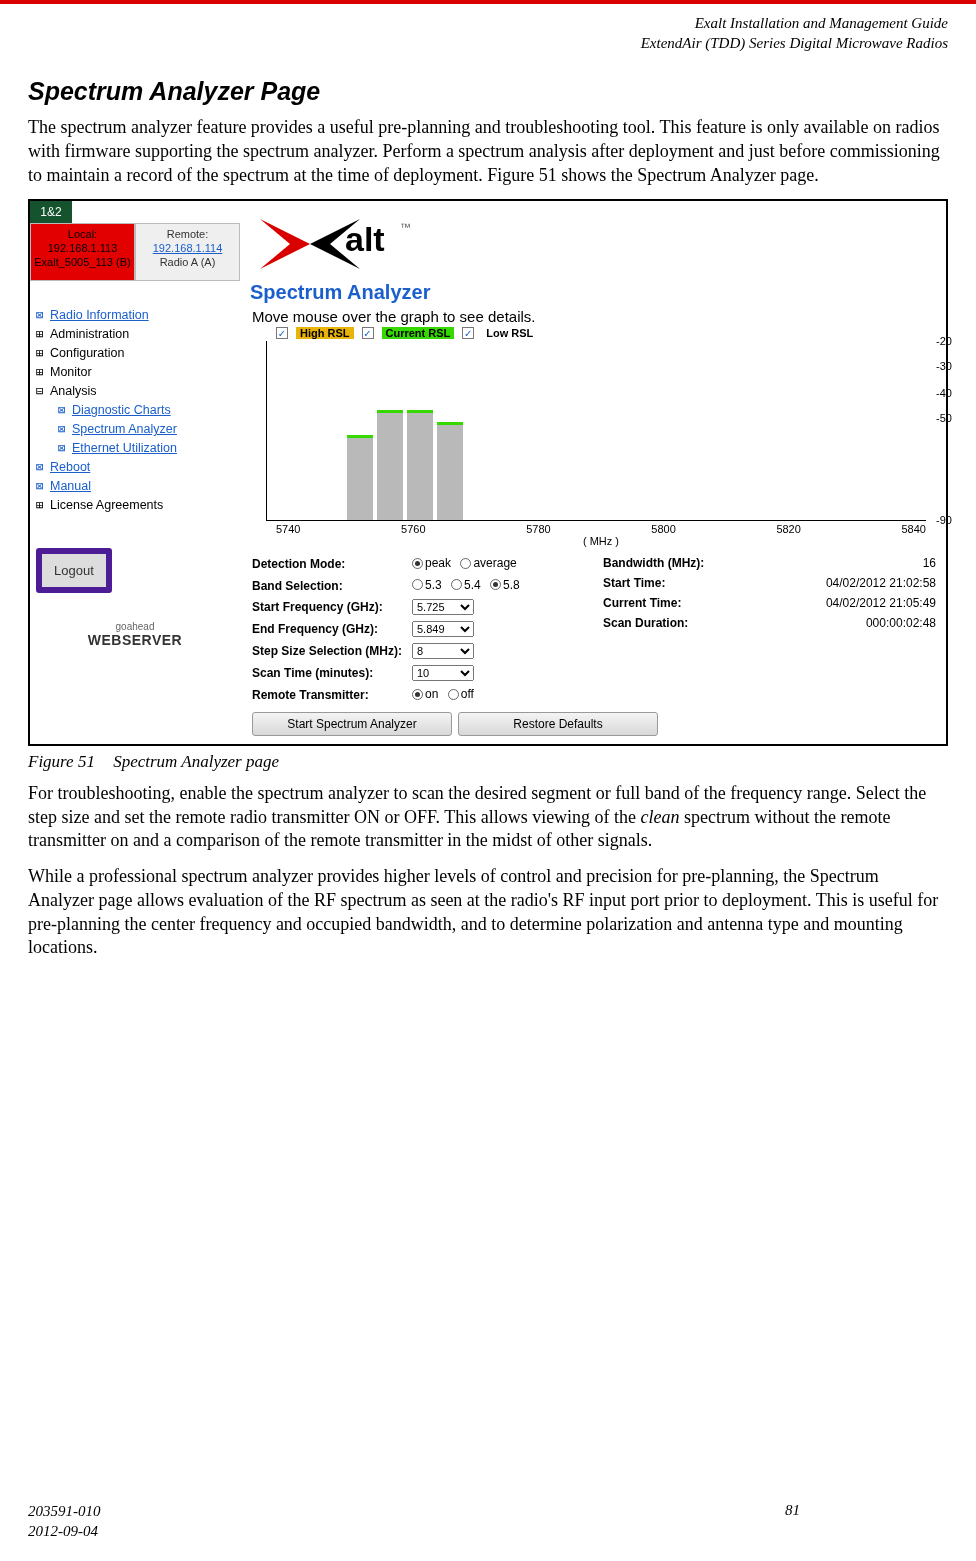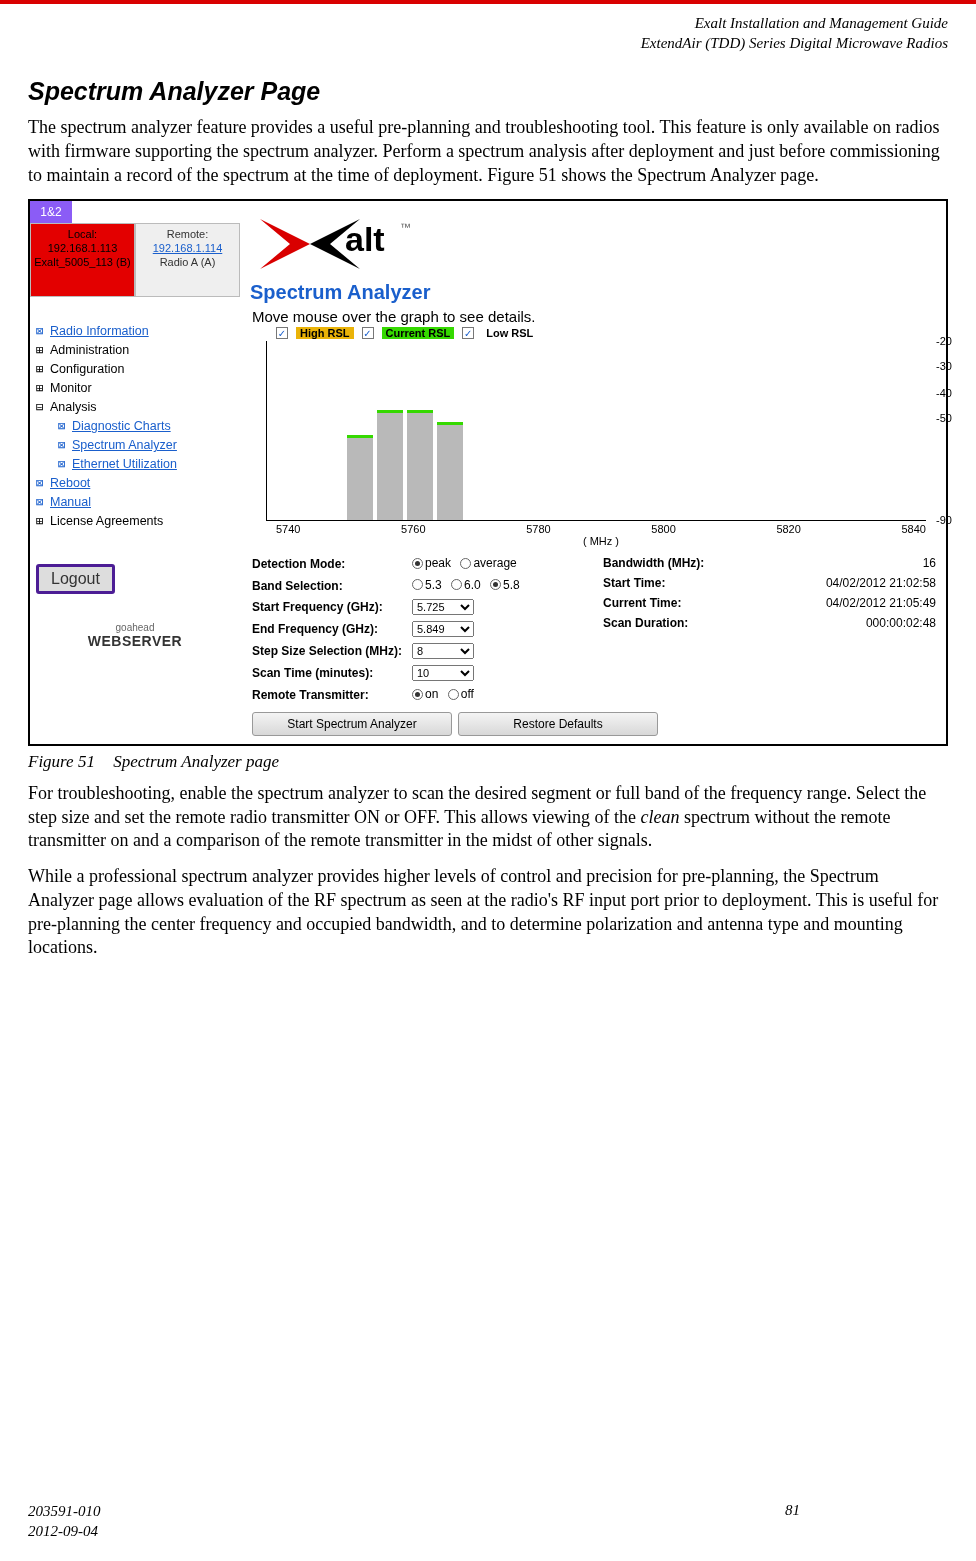--- a/index.html
+++ b/index.html
@@ -8,35 +8,35 @@
   .hdr { text-align: right; padding: 4px 28px 14px 0; font-style: italic; font-size: 15px; line-height: 1.3; }
   .content { padding: 0 28px; }
   h1.section { font-weight: bold; font-style: italic; font-size: 25px; margin: 10px 0 10px 0; font-family: Verdana, Arial, sans-serif; }
   p.body { font-size: 18px; line-height: 1.32; margin-bottom: 12px; }
 
   
   .shot { width: 920px; border: 2px solid #000; margin: 6px 0; background: #fff; position: relative; font-family: Arial, Helvetica, sans-serif; font-size: 12px; color: #000; }
   .shot-top { display:flex; align-items:flex-start; }
   .side { width: 210px; }
   .tabs { display:flex; height:22px; }
-  .tab-red { flex:1; background:#8b5cf6; color:#fff; text-align:center; line-height:22px; font-size:12px; }
+  .tab-red { flex:1; background:#14532d; color:#fff; text-align:center; line-height:22px; font-size:12px; }
   .tab-empty { flex:4; }
-  .hosts { display:flex; height:74px; }
+  .hosts { display:flex; height:58px; }
   .host { flex:1; border:1px solid #bbb; text-align:center; font-size:11px; padding:4px 2px; line-height:1.25; }
   .host.local { background:#e30000; color:#000; }
   .host.remote { background:#efefef; color:#333; }
   .host.remote .ip { color:#1a5fcc; text-decoration:underline; }
   .nav { padding:24px 6px; font-size:12.5px; }
   .nav-item { padding:2px 0; }
   .nav-item.link { color:#1a5fcc; text-decoration:underline; }
   .nav-sub { padding-left:22px; }
   .nav-sub .nav-item { color:#1a5fcc; text-decoration:underline; }
   .nav-item .sym { display:inline-block; width:14px; font-family:monospace; }
   .logout-wrap { padding:10px 6px; }
-  .logout { background:#ddd; border:3px solid #4c1d95; border-radius:3px; padding:3px 12px; font-size:16px; cursor:pointer; color:#333; }
+  .logout { background:#ddd; border:6px solid #4c1d95; border-radius:3px; padding:9px 12px; font-size:13px; cursor:pointer; color:#333; }
   .ws-badge { margin:18px 6px; font-size:10px; text-align:center; color:#666; }
   .ws-badge b { color:#333; font-size:14px; letter-spacing:0.5px; }
 
   .main { flex:1; padding:4px 10px 6px 10px; }
   .logo-row { display:flex; align-items:center; gap:6px; padding:4px 0 2px 0;}
   .logo-svg { width:220px; height:70px; }
   .sa-title { color:#1a5fcc; font-weight:bold; font-size:20px; font-family:Arial, sans-serif; }
 
   .hint { font-size:15px; margin:4px 0 2px 2px; }
   .legend-row { margin-left:26px; display:flex; gap:8px; align-items:center; font-size:11px; }
@@ -193,21 +193,21 @@
             </div>
             <div class="prow">
                 <span class="lbl">Band Selection:</span>
               <span class="val">
                 <span class="radio">
                     <span class="rdot"></span>
                     <span>5.3</span>
                   </span>
                 <span class="radio">
                     <span class="rdot"></span>
-                    <span>6.0</span>
+                    <span>5.4</span>
                   </span>
                 <span class="radio">
                     <span class="rdot on"></span>
                     <span>5.8</span>
                   </span>
               </span>
             </div>
             <div class="prow">
                 <span class="lbl">Start Frequency (GHz):</span>
               <span class="val"><select class="sm"><option>5.725</option></select></span>

